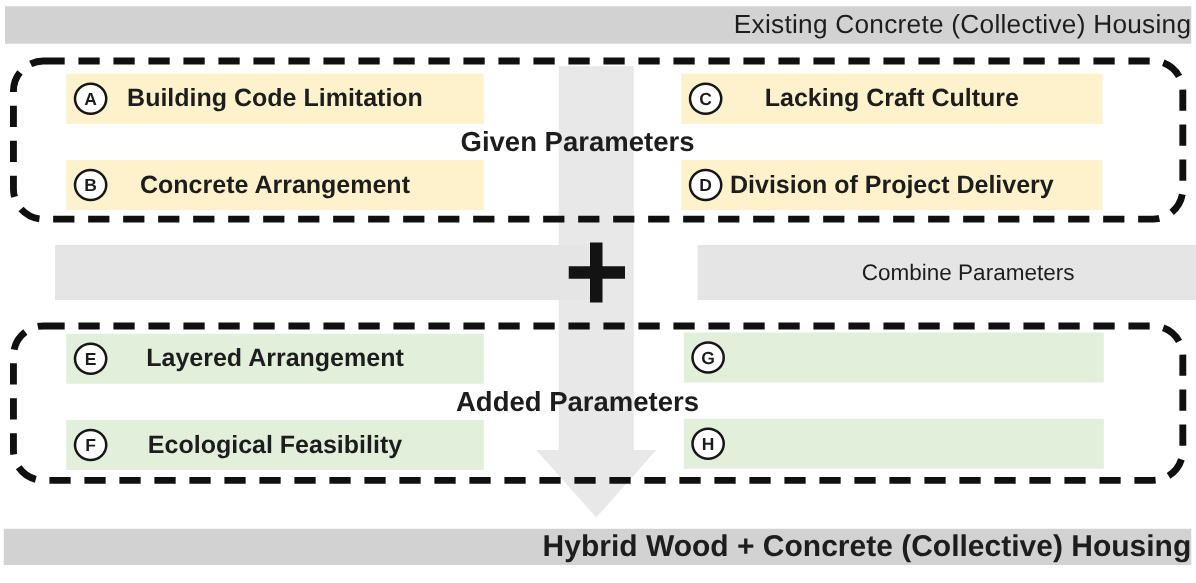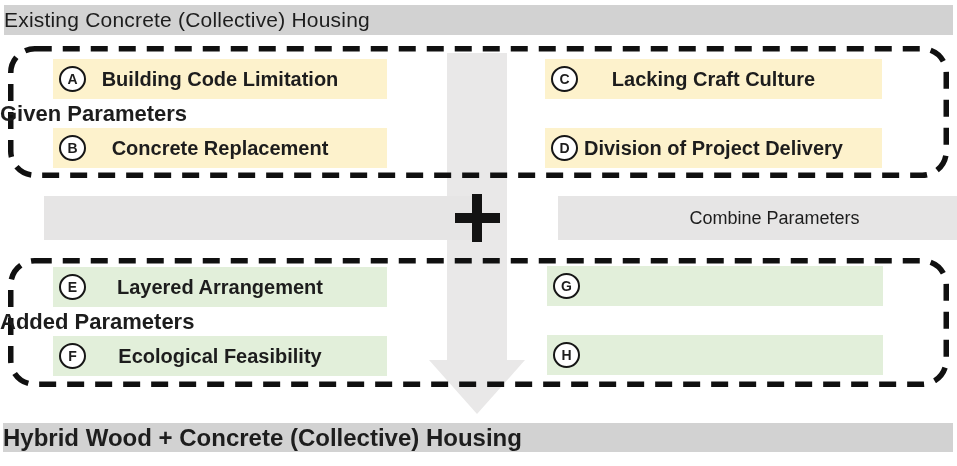--- a/index.html
+++ b/index.html
@@ -33,21 +33,21 @@
     z-index:1;
   }
 
   
   svg.frames{position:absolute;left:0;top:0;z-index:2;pointer-events:none;}
   svg.frames rect{fill:none;stroke:#101010;stroke-width:5.5;stroke-dasharray:17 11;}
 
   
   .banner{
     position:absolute;background:var(--banner);z-index:3;
-    display:flex;align-items:center;justify-content:flex-start;
+    display:flex;align-items:center;justify-content:flex-end;
     white-space:nowrap;
   }
   .banner.top{left:4px;top:5px;width:949px;height:30px;font-size:21px;font-weight:500;letter-spacing:.2px;}
   .banner.bottom{left:3px;top:423px;width:950px;height:29px;font-size:24px;font-weight:700;}
 
   
   .midbar{
     position:absolute;top:196px;height:44px;background:var(--bar);z-index:3;
     display:flex;align-items:center;justify-content:center;font-size:18px;
     white-space:nowrap;
@@ -77,21 +77,21 @@
   .pos-h{left:547px;top:335px;width:336px;}
   .key-circle{
     position:absolute;left:6px;top:50%;transform:translateY(-50%);
     width:23px;height:22px;border:2px solid #161616;border-radius:50%;
     background:#ffffff;display:flex;align-items:center;justify-content:center;
     font-size:14px;font-weight:700;line-height:1;
   }
 
   
   .section-title{
-    position:absolute;left:0;width:924px;z-index:3;
+    position:absolute;left:0;width:924px;text-align:center;z-index:3;
     font-size:22px;font-weight:600;line-height:26px;
   }
   .section-title.given{top:101px;}
   .section-title.added{top:309px;}
 </style>
 </head>
 <body>
 
 <div class="canvas">
 
@@ -106,21 +106,21 @@
   <div class="banner top">
     <span>Existing Concrete (Collective) Housing</span>
   </div>
 
   <div class="param-box given pos-a">
     <span class="key-circle">A</span>
     <span>Building Code Limitation</span>
   </div>
   <div class="param-box given pos-b">
     <span class="key-circle">B</span>
-    <span>Concrete Replacement</span>
+    <span>Concrete Arrangement</span>
   </div>
   <div class="param-box given pos-c">
     <span class="key-circle">C</span>
     <span>Lacking Craft Culture</span>
   </div>
   <div class="param-box given pos-d">
     <span class="key-circle">D</span>
     <span>Division of Project Delivery</span>
   </div>
   <div class="section-title given">Given Parameters</div>

